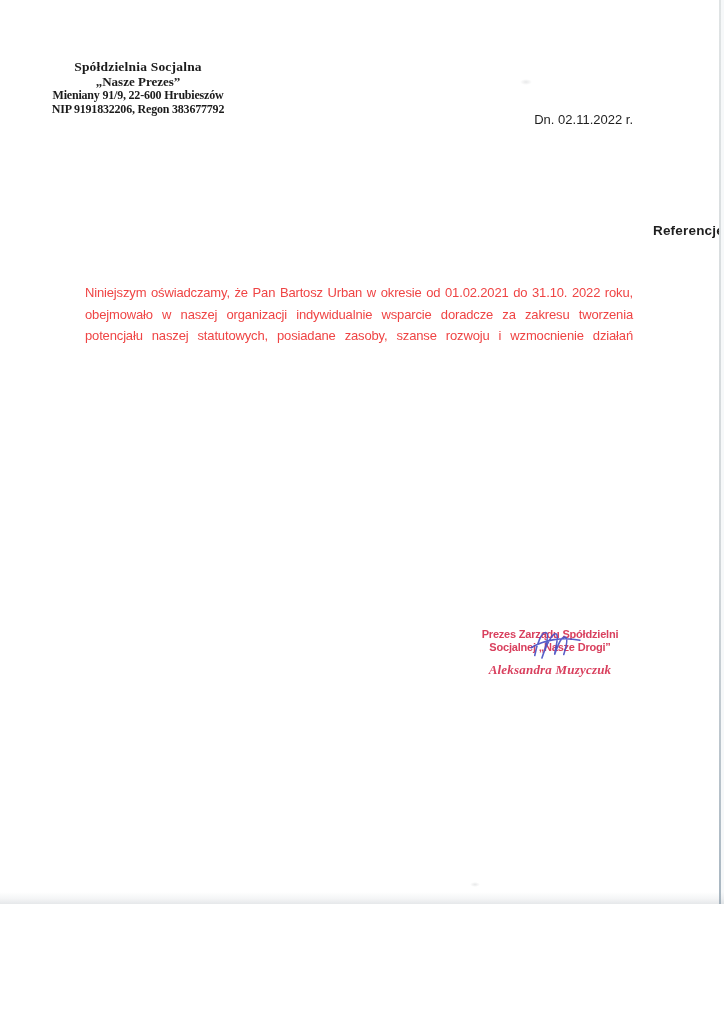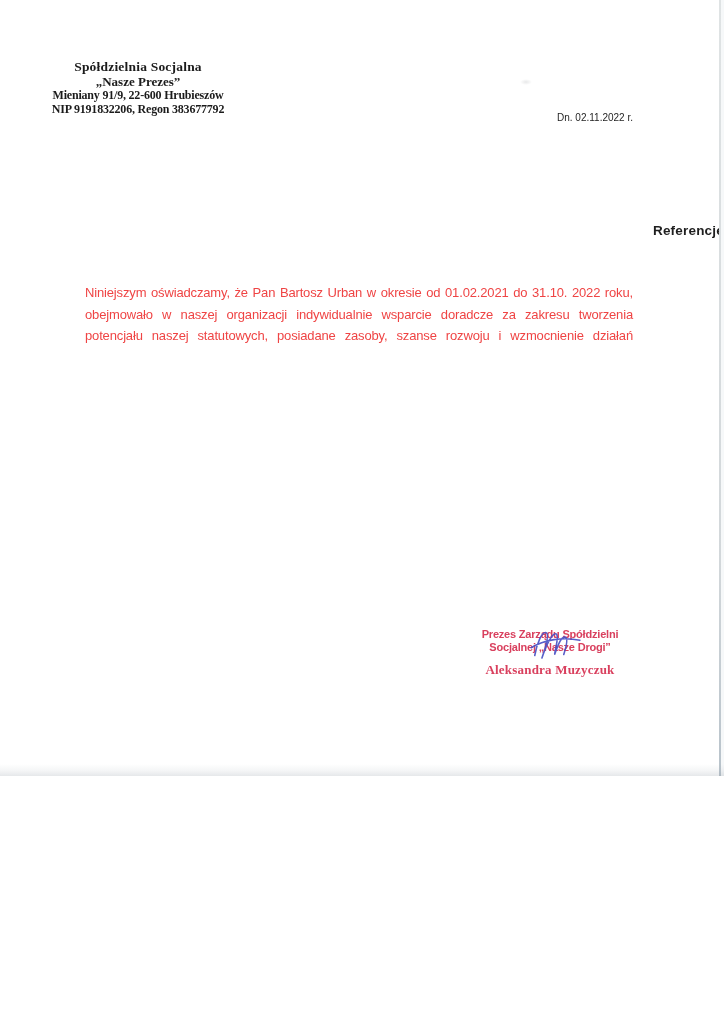--- a/index.html
+++ b/index.html
@@ -4,21 +4,21 @@
 <title>Scanned document</title>
 <style>
   html, body {
     margin: 0;
     padding: 0;
     background: #ffffff;
   }
   .page {
     position: relative;
     width: 724px;
-    height: 776px;
+    height: 904px;
     background: #ffffff;
     overflow: hidden;
     font-family: "Liberation Sans", sans-serif;
     color: #242424;
   }
 
   
   .letterhead {
     position: absolute;
     left: 48px;
@@ -47,21 +47,21 @@
     white-space: nowrap;
   }
 
   
   .date-line {
     position: absolute;
     top: 112px;
     left: 449px;
     width: 184px;
     text-align: right;
-    font-size: 10px;
+    font-size: 13px;
     color: #1f1f1f;
   }
 
   
   .doc-title {
     position: absolute;
     top: 223px;
     left: 0;
     width: 724px;
     text-align: right;
@@ -103,20 +103,21 @@
   .stamp-line {
     font-size: 11px;
     font-weight: 700;
     line-height: 13px;
     letter-spacing: -0.2px;
     white-space: nowrap;
   }
   .signer-name {
     margin-top: 9px;
     font-family: "Liberation Serif", "DejaVu Serif", serif;
+    font-style: italic;
     font-weight: 700;
     font-size: 13px;
     line-height: 14px;
     letter-spacing: 0.2px;
   }
   .handwritten-signature {
     position: absolute;
     left: 528px;
     top: 626px;
     width: 56px;

